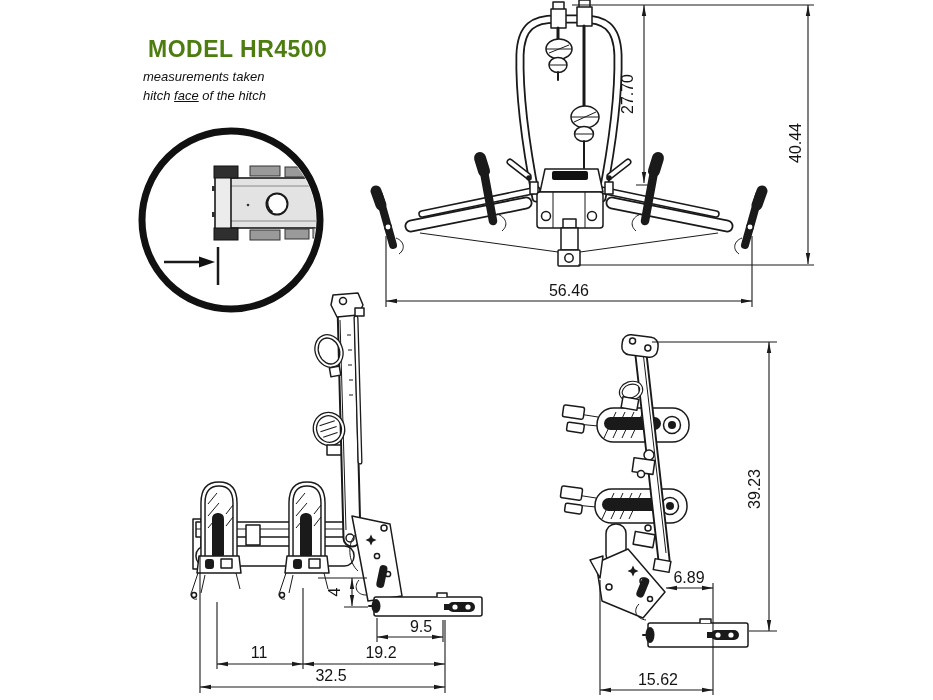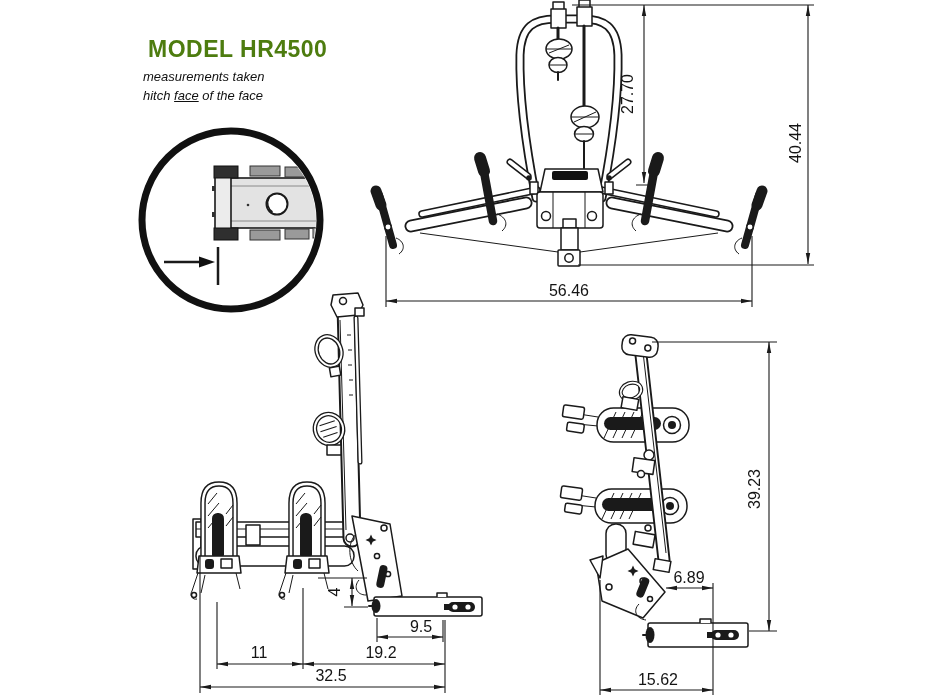--- a/index.html
+++ b/index.html
@@ -22,21 +22,21 @@
   .dark{fill:#1a1a1a;stroke:none;}
 </style>
 </head>
 <body>
 
 <div id="stage">
 
   <div class="title">MODEL HR4500</div>
   <div class="note">
     <div>measurements taken</div>
-    <div><span>hitch</span> <span class="u">face</span> <span>of the face</span></div>
+    <div><span>hitch</span> <span class="u">face</span> <span>of the hitch</span></div>
   </div>
 
   <svg id="drawing" width="933" height="700" viewBox="0 0 933 700">
 
     <defs>
       <clipPath id="circleClip">
           <circle cx="231" cy="220" r="85"></circle>
         </clipPath>
       <path id="star4" d="M0,-5.5 L1.7,-1.7 L5.5,0 L1.7,1.7 L0,5.5 L-1.7,1.7 L-5.5,0 L-1.7,-1.7 Z" fill="#1a1a1a"></path>
 

